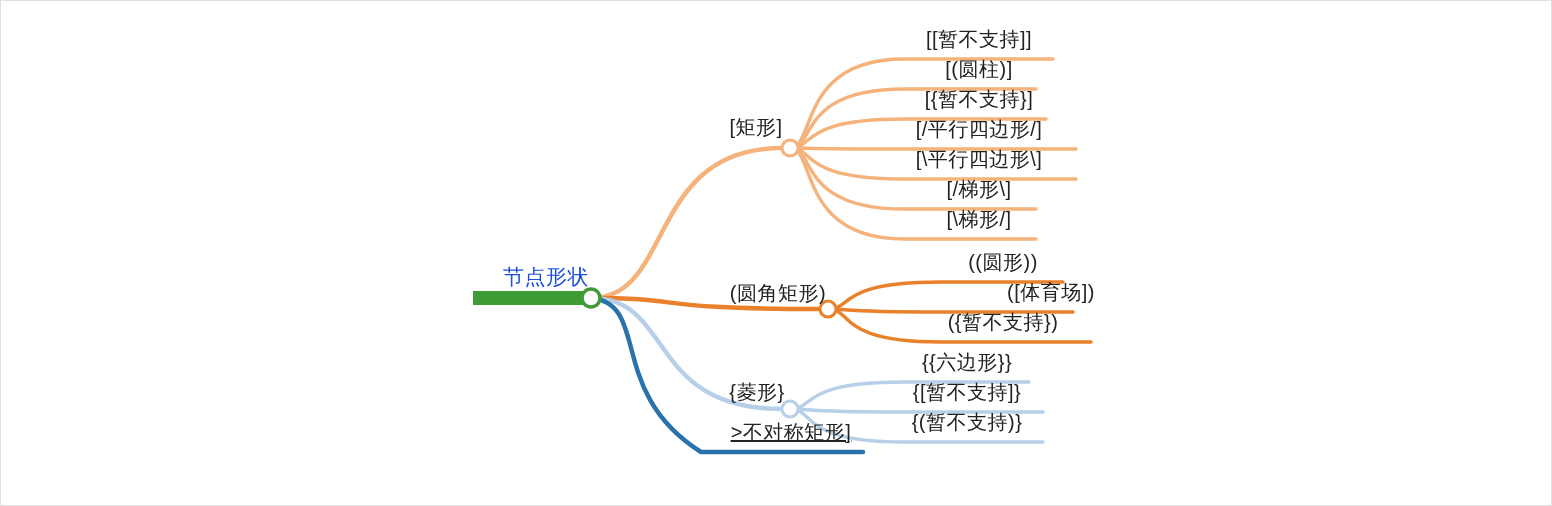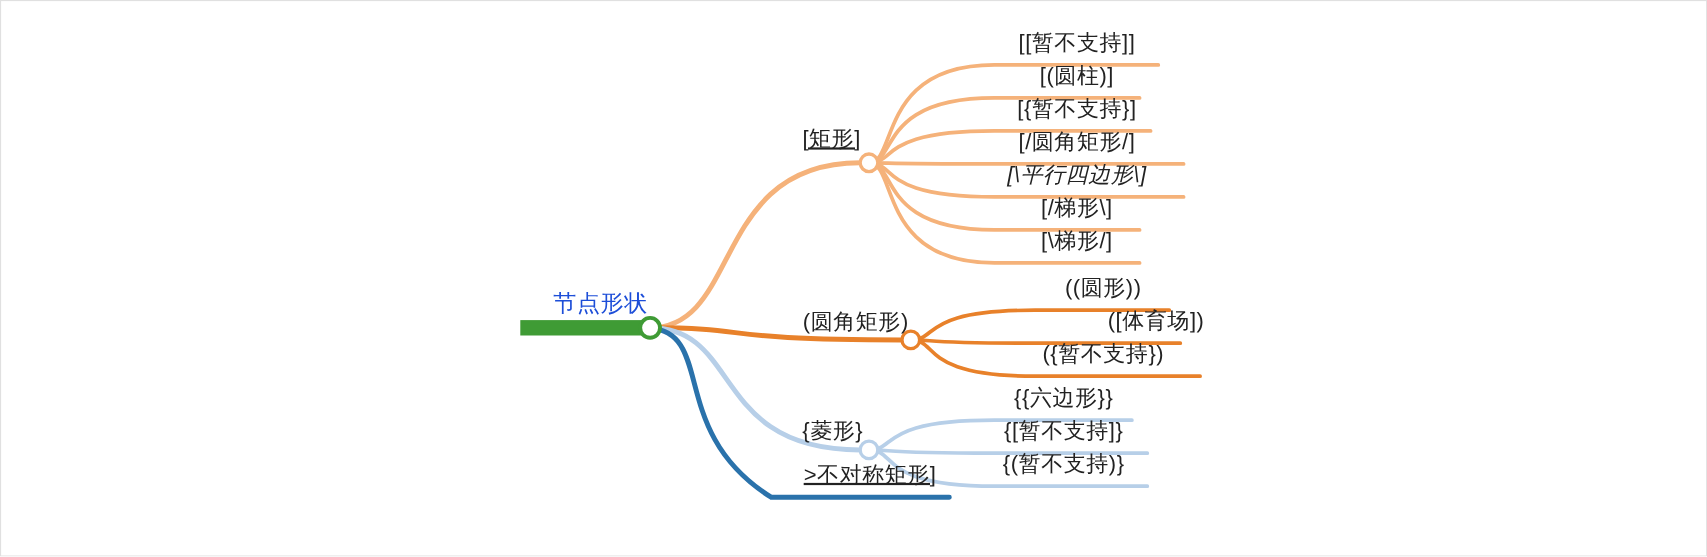--- a/index.html
+++ b/index.html
@@ -50,26 +50,26 @@
       <path d="M 590 297 C 673.58 297, 645 408, 781 408" fill="none" stroke="#b7cfe8" stroke-width="4.5" stroke-linecap="round"></path>
       <path d="M 789 408 C 815 408, 796.7 381, 903 381 L 1028 381" fill="none" stroke="#b7cfe8" stroke-width="3.4" stroke-linecap="round"></path>
       <path d="M 789 408 C 815 408, 796.7 411, 903 411 L 1042 411" fill="none" stroke="#b7cfe8" stroke-width="3.4" stroke-linecap="round"></path>
       <path d="M 789 408 C 815 408, 796.7 441, 903 441 L 1042 441" fill="none" stroke="#b7cfe8" stroke-width="3.4" stroke-linecap="round"></path>
       <circle cx="789" cy="408" r="8" fill="#ffffff" stroke="#b7cfe8" stroke-width="3"></circle>
       <path d="M 590 297 C 650 303, 605 391, 700 451 L 862 451" fill="none" stroke="#2a72ab" stroke-width="4.5" stroke-linecap="round"></path>
       <circle cx="590" cy="297" r="9" fill="#ffffff" stroke="#3f9b35" stroke-width="3.5"></circle>
     </svg>
   <div id="labels">
       <div class="label root center" style="left: 545px; top: 266px;">节点形状</div>
-      <div class="label branch center" style="left: 755px; top: 116px; text-decoration: underline;">[矩形]</div>
+      <div class="label branch center" style="left: 755px; top: 116px;">[矩形]</div>
       <div class="label leaf center" style="left: 978px; top: 28px;">[[暂不支持]]</div>
       <div class="label leaf center" style="left: 978px; top: 58px;">[(圆柱)]</div>
       <div class="label leaf center" style="left: 978px; top: 88px;">[{暂不支持}]</div>
-      <div class="label leaf center" style="left: 978px; top: 118px;">[/圆角矩形/]</div>
-      <div class="label leaf center" style="left: 978px; top: 148px; font-style: italic;">[\平行四边形\]</div>
+      <div class="label leaf center" style="left: 978px; top: 118px;">[/平行四边形/]</div>
+      <div class="label leaf center" style="left: 978px; top: 148px;">[\平行四边形\]</div>
       <div class="label leaf center" style="left: 978px; top: 178px;">[/梯形\]</div>
       <div class="label leaf center" style="left: 978px; top: 208px;">[\梯形/]</div>
       <div class="label branch center" style="left: 777px; top: 282px;">(圆角矩形)</div>
       <div class="label leaf center" style="left: 1002px; top: 251px;">((圆形))</div>
       <div class="label leaf center" style="left: 1002px; top: 281px; margin-left: 48px;">([体育场])</div>
       <div class="label leaf center" style="left: 1002px; top: 311px;">({暂不支持})</div>
       <div class="label branch center" style="left: 756px; top: 381px;">{菱形}</div>
       <div class="label leaf center" style="left: 966px; top: 351px;">{{六边形}}</div>
       <div class="label leaf center" style="left: 966px; top: 381px;">{[暂不支持]}</div>
       <div class="label leaf center" style="left: 966px; top: 411px;">{(暂不支持)}</div>

